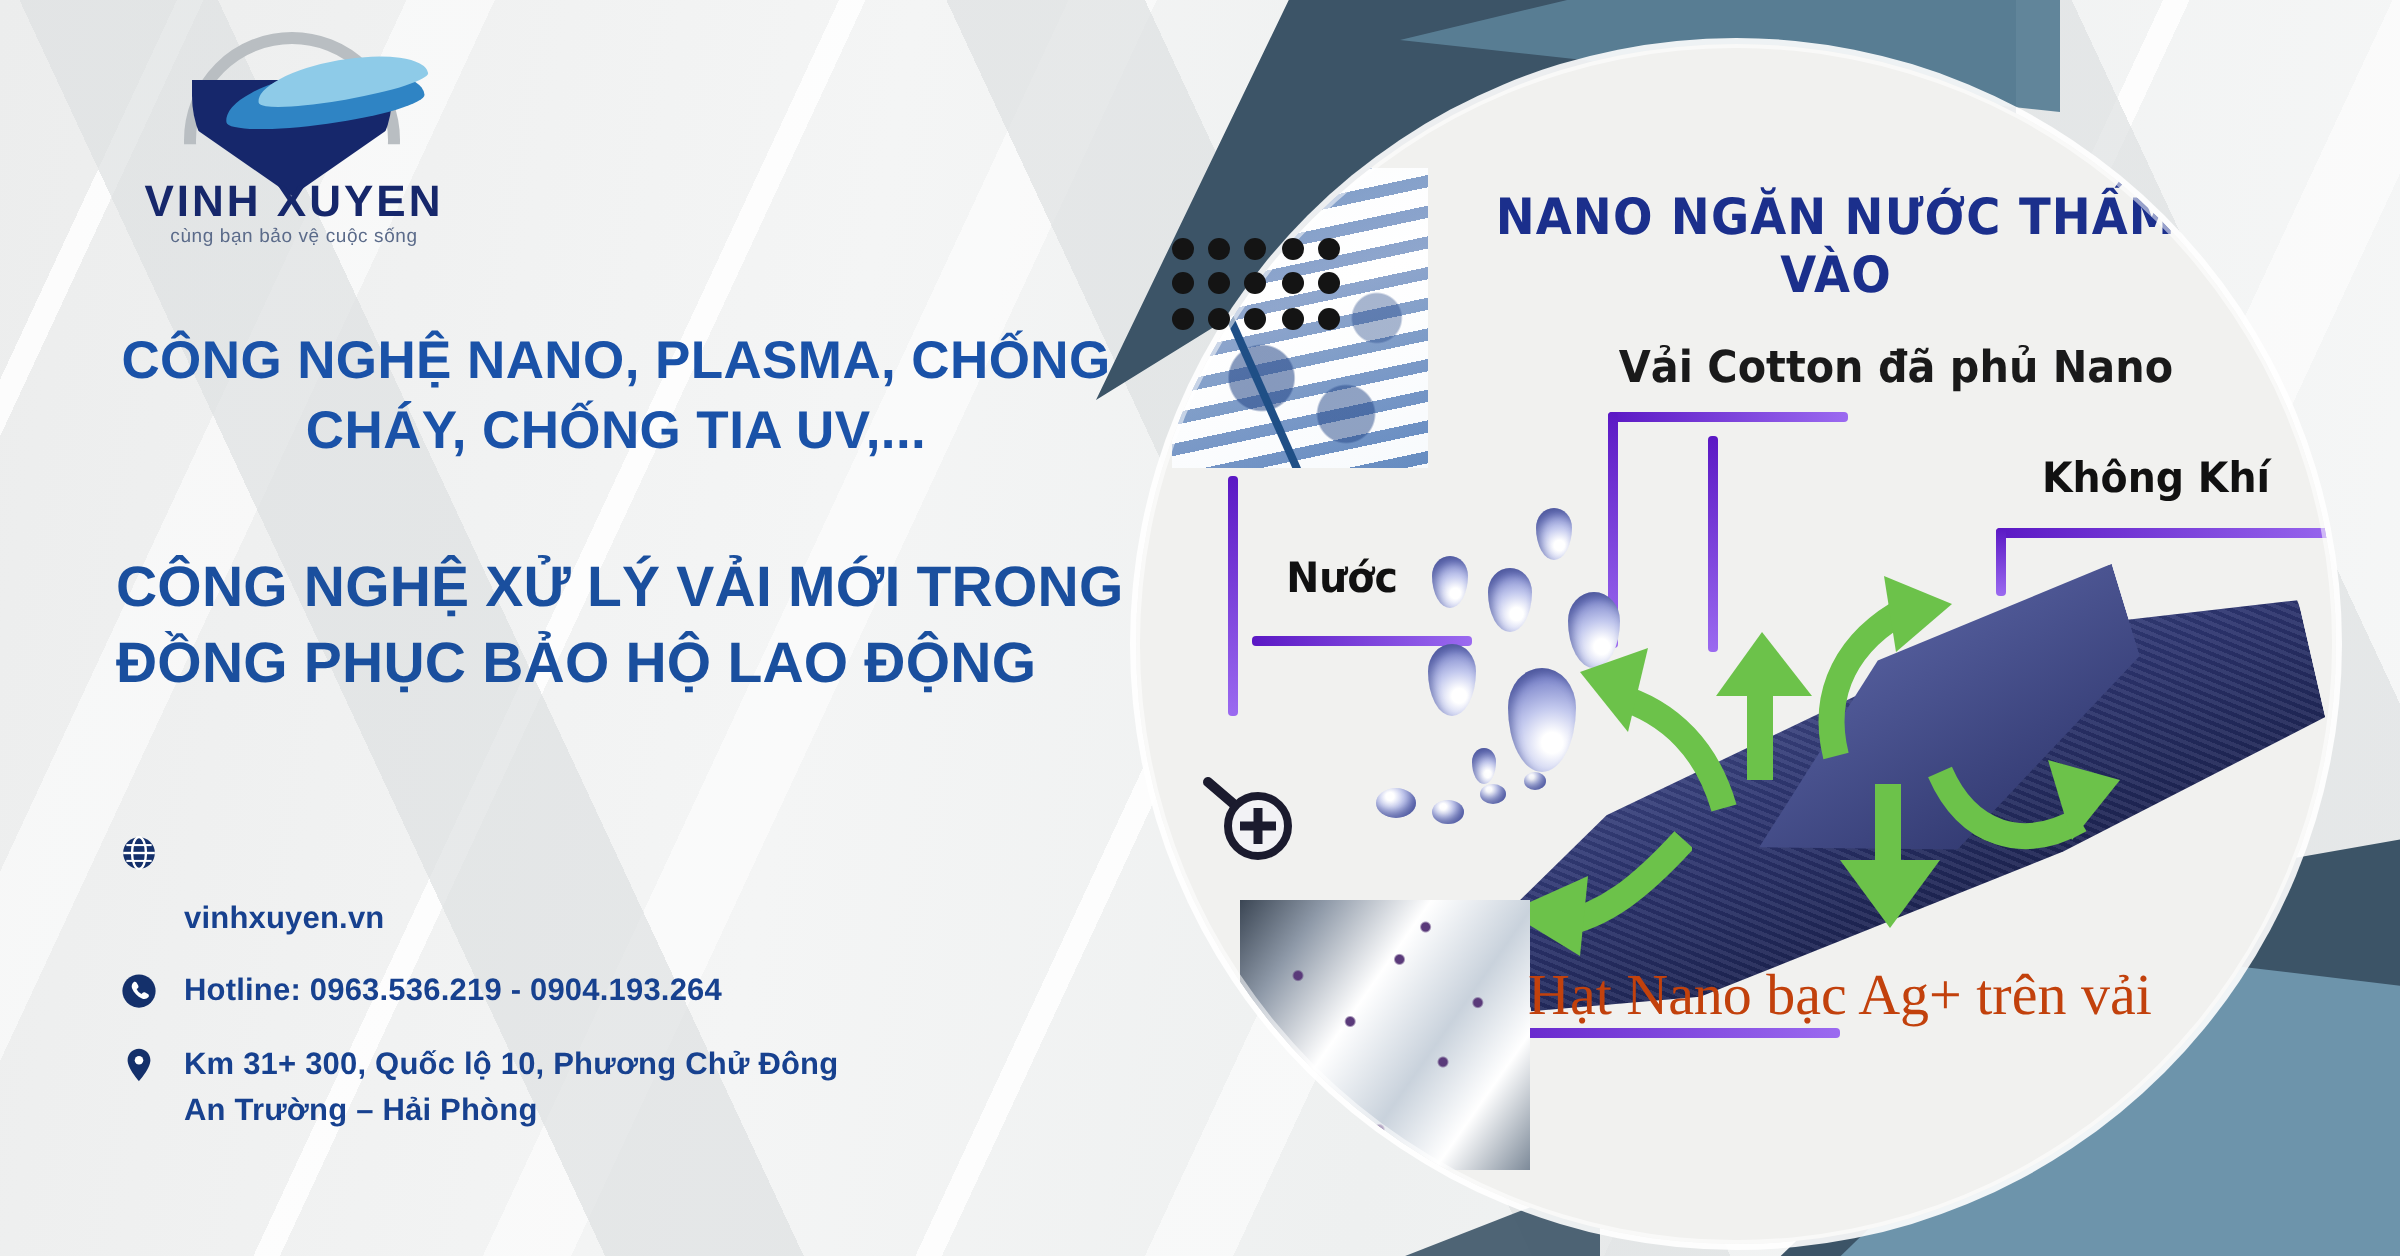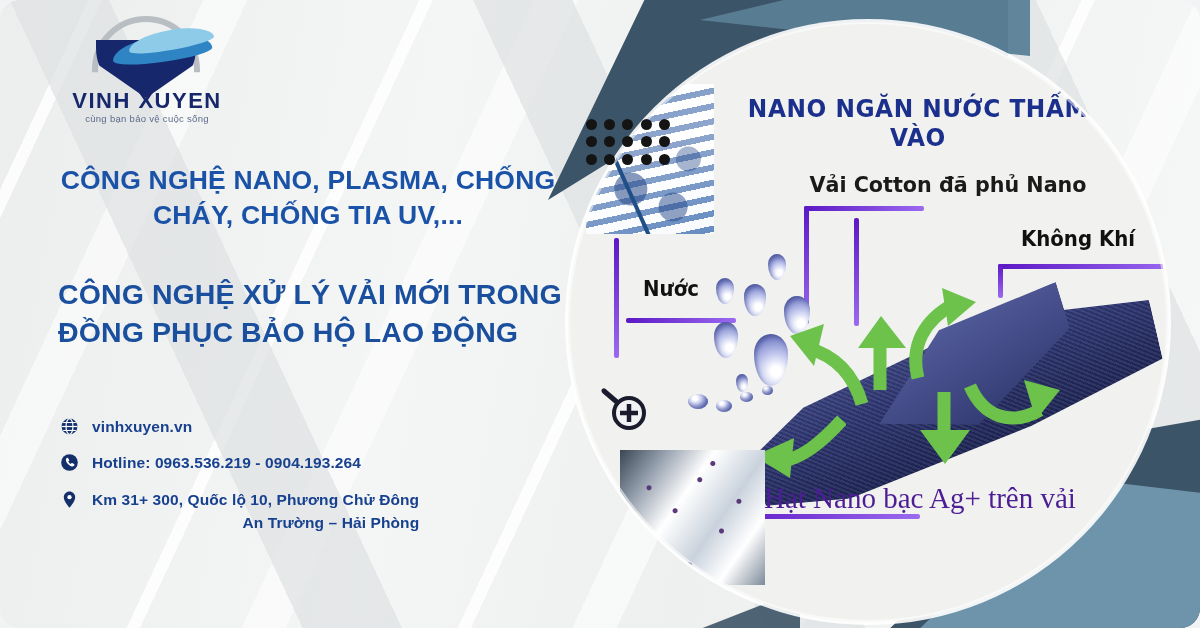--- a/index.html
+++ b/index.html
@@ -9,21 +9,20 @@
     background:#f2f3f4;
     position:relative;
   }
 
   
   #banner {
     position:absolute; inset:0;
     width:1200px; height:628px;
     overflow:hidden;
     background:linear-gradient(100deg,#eceded 0%,#f4f5f5 35%,#eef0f0 60%,#f6f7f7 100%);
-    border-radius:20px;
   }
   .diag-stripes {
     position:absolute; inset:-200px;
     background:repeating-linear-gradient(
       115deg,
       rgba(255,255,255,0) 0px,
       rgba(255,255,255,0) 46px,
       rgba(255,255,255,.85) 46px,
       rgba(255,255,255,.85) 58px,
       rgba(255,255,255,0) 58px,
@@ -135,22 +134,22 @@
   .c-row { display:flex; align-items:flex-start; margin-bottom:13px; }
   .c-icon {
     width:19px; height:19px; flex:0 0 19px; margin-right:13px; margin-top:2px;
     color:#14306b;
   }
   .c-icon svg { display:block; width:19px; height:19px; }
   .c-text {
     color:#17418f; font-size:15.5px; font-weight:bold;
     line-height:1.5; letter-spacing:.1px;
   }
-  .c-text .l2 { display:block;text-align:right; }
-  .c-row.web .c-text { font-weight:600; }
+  .c-text .l2 { display:block; }
+  .c-row.web .c-text { font-weight:600;margin-top:33px; }
 
   
   #dot-grid {
     position:absolute; left:582px; top:116px;
     width:92px; height:52px;
     display:grid; grid-template-columns:repeat(5,1fr); grid-template-rows:repeat(3,1fr);
     gap:0;
   }
   #dot-grid i {
     width:11px; height:11px; border-radius:50%; background:#141414;
@@ -246,21 +245,21 @@
       radial-gradient(circle at 55% 22%, #5a3a7a 0 2px, transparent 3px),
       radial-gradient(circle at 70% 60%, #5a3a7a 0 2px, transparent 3px),
       radial-gradient(circle at 30% 72%, #5a3a7a 0 2px, transparent 3px),
       radial-gradient(circle at 82% 38%, #5a3a7a 0 2px, transparent 3px),
       radial-gradient(circle at 48% 85%, #5a3a7a 0 2px, transparent 3px),
       radial-gradient(circle at 64% 10%, #5a3a7a 0 2px, transparent 3px);
   }
 
   .cp-nano-head {
     position:absolute; left:196px; top:460px; width:420px;
-    color:#4c1d95; font-size:29px;
+    color:#c2410c; font-size:29px;
     font-family:"Liberation Serif", serif;
     white-space:nowrap;
   }
   .cp-nano-lines {
     position:absolute; left:196px; top:500px; width:400px;
     color:#2a2a2a; font-size:17.5px; line-height:1.52;
     font-family:"Liberation Serif", serif;
     white-space:nowrap;
   }
 

